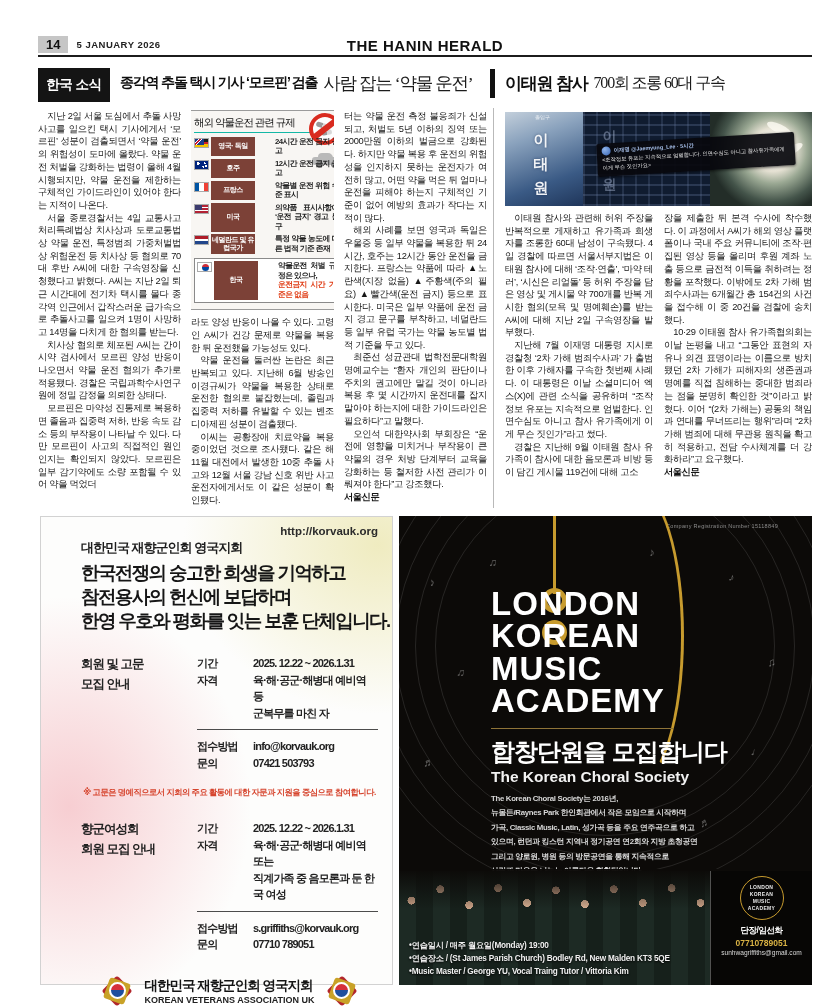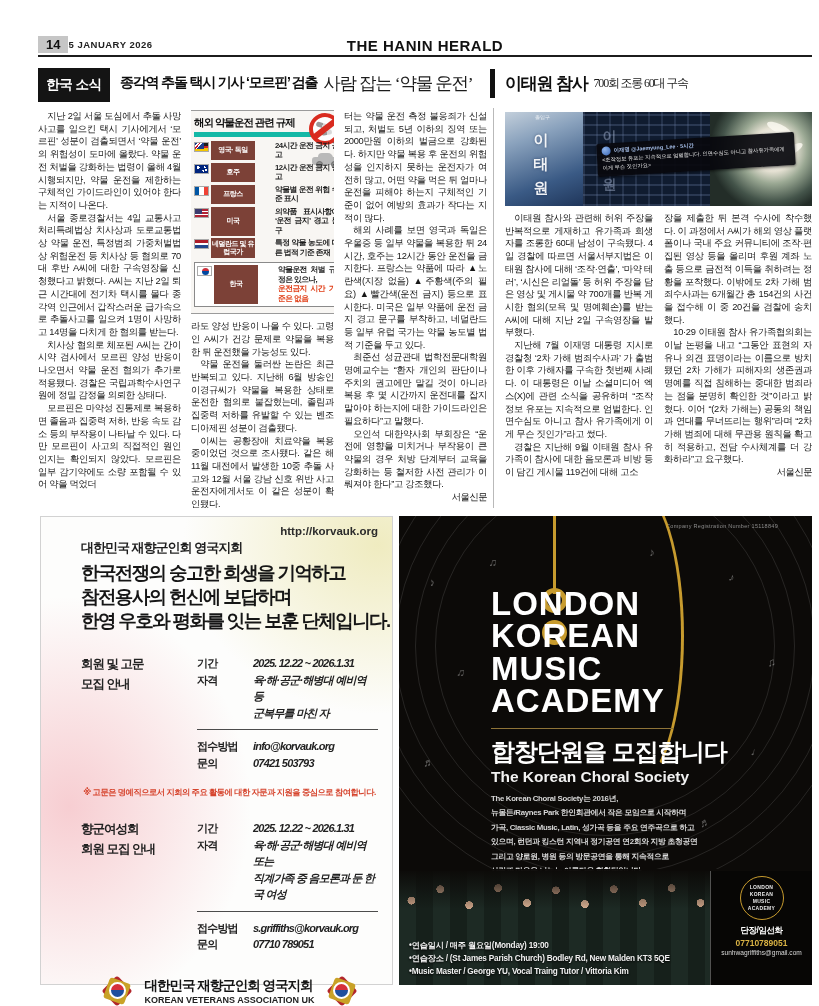--- a/index.html
+++ b/index.html
@@ -1,49 +1,49 @@
 <!DOCTYPE html>
 <html><head>
 <meta charset="utf-8">
 <style>
   * { margin:0; padding:0; box-sizing:border-box; }
   html,body { background:#ffffff; }
   body { width:819px; height:1006px; position:relative; font-family:"Liberation Sans","DejaVu Sans",sans-serif; color:#1a1a1a; overflow:hidden; }
 
   
   .hd { position:absolute; left:38px; top:36px; width:774px; height:21px; border-bottom:2px solid #1c1c1c; }
-  .hd-left { position:absolute; left:0; top:0; display:flex; align-items:center; gap:0; }
+  .hd-left { position:absolute; left:0; top:0; display:flex; align-items:center; gap:8px; }
   .hd-pageno { background:#c6c6c6; color:#111; font-weight:800; font-size:13px; padding:0 8px; line-height:17px; }
   .hd-date { font-size:9.5px; font-weight:700; letter-spacing:.5px; color:#222; }
   .hd-mast { position:absolute; left:0; right:0; top:1px; text-align:center; font-size:15px; font-weight:800; letter-spacing:.5px; color:#111; }
 
   
   .kicker { position:absolute; left:38px; top:68px; width:72px; height:34px; background:#141414; color:#fff; font-size:13.5px; font-weight:800; display:flex; align-items:center; justify-content:center; letter-spacing:-0.5px; }
   .hl-left { position:absolute; left:120px; top:68px; width:370px; height:30px; display:flex; align-items:center; gap:6px; white-space:nowrap; }
   .hl-main { font-size:14px; font-weight:800; letter-spacing:-1.2px; color:#0e0e0e; }
   .hl-sub  { font-family:"Liberation Serif","DejaVu Serif",serif; font-size:17.5px; font-weight:400; letter-spacing:-1.2px; color:#1c1c1c; }
   .hl-bar { position:absolute; left:490px; top:69px; width:5px; height:29px; background:#111; }
   .hl-right { position:absolute; left:505px; top:68px; width:307px; height:30px; display:flex; align-items:center; gap:6px; white-space:nowrap; }
   .hl-right .hl-main { font-size:17px; }
-  .hl-right .hl-sub { font-size:12px; }
+  .hl-right .hl-sub { font-size:16px; }
 
   
   .vrule { position:absolute; left:493px; top:108px; width:1px; height:400px; background:#b9b9b9; }
   .art { font-size:9.3px; line-height:12.7px; text-align:justify; letter-spacing:-0.3px; color:#161616; }
   .art p { text-indent:1em; }
   .art p.cont { text-indent:0; }
   .cols-left { position:absolute; left:38px; top:110px; width:449px; height:398px; display:flex; gap:10px; overflow:hidden; }
   .cols-left .col { flex:1 1 0; overflow:hidden; }
   .cols-right { position:absolute; left:505px; top:212px; width:307px; height:297px; display:flex; gap:11px; overflow:hidden; }
   .cols-right .col { flex:1 1 0; overflow:hidden; }
-  .byline { display:block; text-align:right; font-weight:400; text-indent:0; letter-spacing:-0.5px; }
+  .byline { display:block; text-align:left; font-weight:700; text-indent:0; letter-spacing:-0.5px; }
 
   
   .ibox { position:relative; width:calc(100% + 14px); margin-left:-3px; border:1px solid #9b9b9b; background:#f8f6f3; padding:5px 5px 4px 5px; margin-bottom:6px; }
-  .ibox-title { font-size:10.5px; font-weight:700; letter-spacing:-1px; color:#111; border-bottom:5px solid #14b8a6; padding-bottom:3px; margin-bottom:4px; padding-right:40px; white-space:nowrap; }
+  .ibox-title { font-size:10.5px; font-weight:400; letter-spacing:-1px; color:#111; border-bottom:1px solid #14b8a6; padding-bottom:3px; margin-bottom:4px; padding-right:40px; white-space:nowrap; }
   .irow { display:flex; align-items:stretch; margin:2.5px 0; position:relative; }
   .iflag { flex:0 0 15px; height:10px; margin:1px 2px 0 0; border:0.5px solid #aaa; }
   .ilabel { flex:0 0 44px; background:#7c4137; color:#fff; font-size:7px; font-weight:700; display:flex; align-items:center; justify-content:center; text-align:center; padding:1px 1px; letter-spacing:-0.5px; line-height:1.15; }
   .ival { flex:1; font-size:7.8px; font-weight:600; letter-spacing:-0.6px; color:#1d1d1d; padding-left:20px; line-height:1.25; display:flex; flex-direction:column; justify-content:center; }
   .ival .red { color:#e03c14; font-weight:800; }
   .irow.kr { border:1px solid #8a8a8a; background:#fff; padding:2px; margin-top:4px; }
   .nodrug { position:absolute; top:2px; right:3px; width:32px; height:32px; }
   .nodrug .ring { position:absolute; inset:0; border:4px solid #d92b1f; border-radius:50%; background:#fdfdfd; }
   .nodrug .bar { position:absolute; left:1px; top:13px; width:30px; height:6px; background:#d92b1f; transform:rotate(-38deg); }
   .nodrug .pill { position:absolute; left:7px; top:10px; width:13px; height:5px; border-radius:3px; background:linear-gradient(90deg,#9a9a9a 50%,#d8d8d8 50%); transform:rotate(18deg); }
@@ -87,21 +87,21 @@
       #fdfdfc;
     padding:8px 14px 8px 40px; }
   .vet-url { text-align:right; font-size:11.5px; font-weight:800; color:#2b2b2b; }
   .vet-org { font-size:13px; font-weight:800; letter-spacing:-1px; color:#1d1d1d; margin-top:2px; }
   .vet-slogan { font-size:18.5px; font-weight:800; letter-spacing:-1.6px; line-height:1.3; color:#161616; margin-top:4px; white-space:nowrap; }
   .vet-block { display:flex; margin-top:22px; }
   .vet-bt { flex:0 0 116px; font-size:12.5px; font-weight:800; letter-spacing:-1px; line-height:1.55; color:#222; }
   .vet-tbl { flex:1; }
   .vet-row { display:flex; font-size:11px; letter-spacing:-0.8px; line-height:1.5; color:#222; }
   .vet-lbl { flex:0 0 56px; font-weight:800; }
-  .vet-val { flex:1; font-weight:600;font-style:italic; }
+  .vet-val { flex:1; font-weight:600; }
   .vet-hr { border:none; border-top:1.5px solid #4c4c4c; margin:8px 0; }
   .vet-note { margin-top:16px; text-align:center; font-size:8.3px; font-weight:800; color:#d6452e; letter-spacing:-0.5px; }
   .vet-foot { margin-top:20px; display:flex; align-items:center; justify-content:center; gap:9px; }
   .vet-fkor { font-size:13.5px; font-weight:800; letter-spacing:-1px; color:#141414; }
   .vet-feng { font-size:9px; font-weight:800; letter-spacing:0; color:#222; }
   .emblem { width:36px; height:36px; position:relative; flex:0 0 36px; }
   .emblem .s1,.emblem .s2 { position:absolute; left:7px; top:7px; width:22px; height:22px; }
   .emblem .s1 { background:#b2262b; transform:rotate(45deg); border-radius:3px; }
   .emblem .s2 { background:#c9a227; transform:rotate(20deg); border-radius:3px; }
   .emblem .tg { position:absolute; left:9.5px; top:9.5px; width:17px; height:17px; border-radius:50%; background:linear-gradient(to bottom,#d6303a 50%,#1f4f9e 50%); border:2.5px solid #fff; box-shadow:0 0 0 1.5px #c9a227; }

